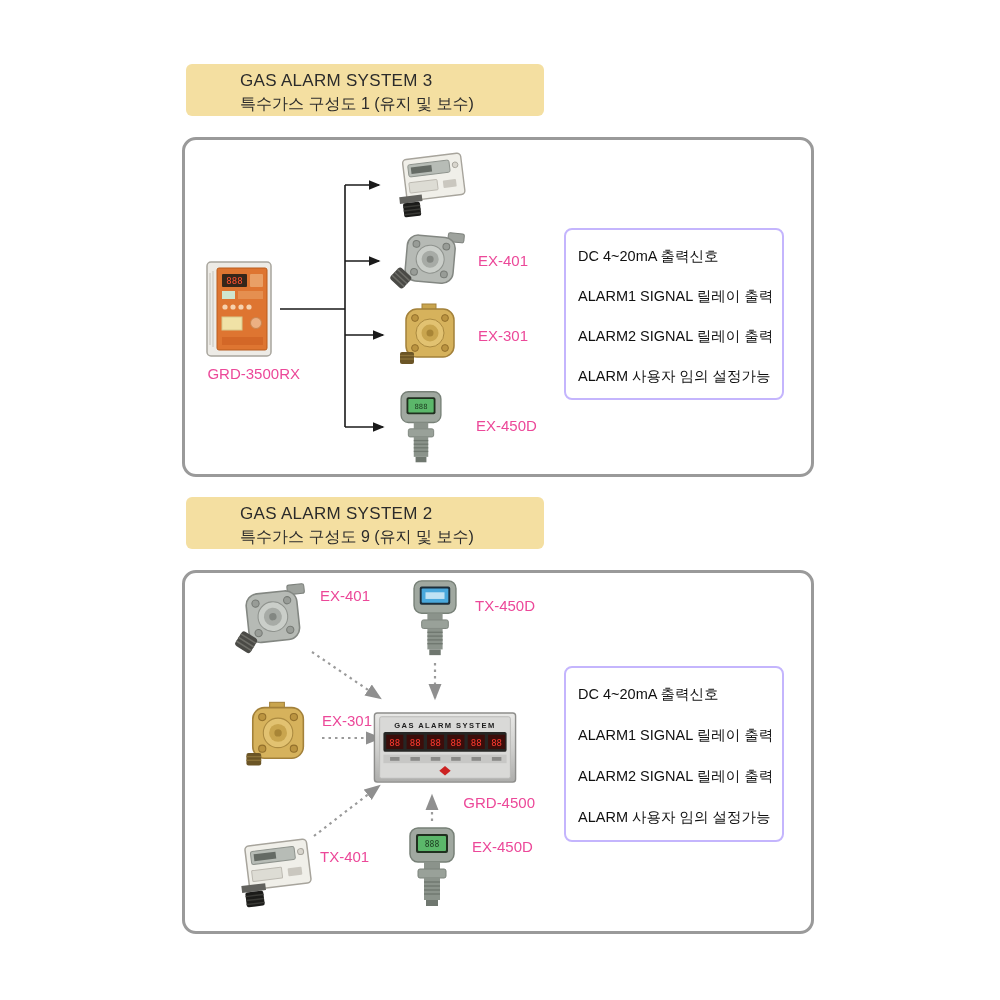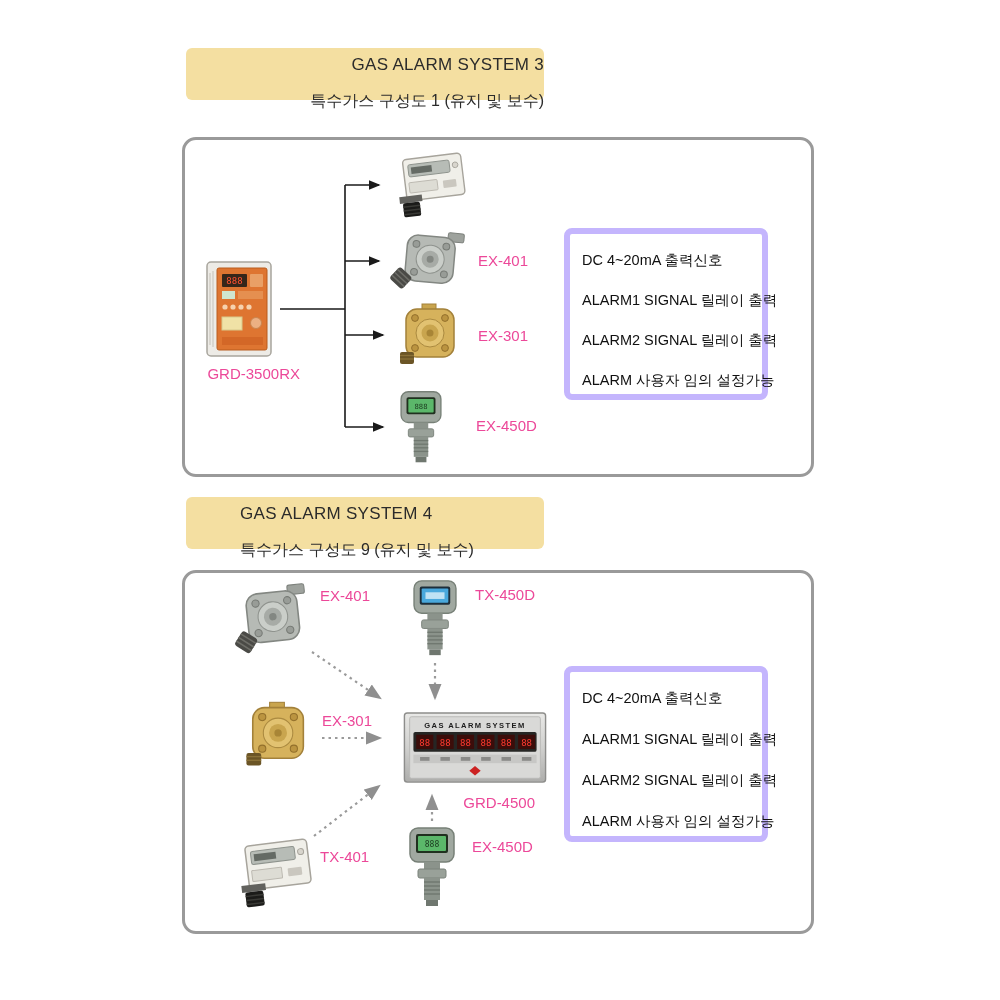--- a/index.html
+++ b/index.html
@@ -2,45 +2,45 @@
 <html><head>
 <meta charset="utf-8">
 <style>
   * { margin:0; padding:0; box-sizing:border-box; }
   body { font-family:"Liberation Sans","DejaVu Sans",sans-serif; background:#fff; }
   .canvas { position:relative; width:1000px; height:1000px; background:#ffffff; overflow:hidden; }
 
   .header-box { position:absolute; left:186px; width:358px; height:52px;
     background:#f4dfa1; border-radius:6px; padding:7px 0 0 54px; }
   .header-box .l1 { font-size:17px; color:#2b2b2b; letter-spacing:.3px; }
-  .header-box .l2 { font-size:16px; color:#2b2b2b; margin-top:16px; }
+  .header-box .l2 { font-size:16px; color:#2b2b2b; margin-top:3px; }
 
   .panel { position:absolute; left:182px; width:632px; background:#fff;
     border:3px solid #9a9a9a; border-radius:14px; }
   .overlay { position:absolute; left:0; top:0; width:100%; height:100%; pointer-events:none; }
 
   .device { position:absolute; }
   .device svg { width:100%; height:100%; display:block; overflow:visible; }
 
   .dev-label { position:absolute; font-size:15px; color:#ec4899; white-space:nowrap; }
   .center { text-align:right; }
 
-  .info-box { position:absolute; left:379px; width:204px; background:#fff;
-    border:6px solid #c4b5fd; border-radius:8px; padding:6px 12px; }
+  .info-box { position:absolute; left:379px; width:220px; background:#fff;
+    border:2px solid #c4b5fd; border-radius:8px; padding:6px 12px; }
   .info-line { font-size:14.5px; color:#101010; line-height:40px; white-space:nowrap; }
 
   svg text.seg { font-family:"DejaVu Sans Mono","Liberation Mono",monospace; }
   svg text.ttl { font-family:"Liberation Sans","DejaVu Sans",sans-serif; }
 </style>
 </head>
 <body>
 
 <div class="canvas">
 
-  <div class="header-box" style="top:48px;text-align:right;">
+  <div class="header-box" style="top:64px;">
     <div class="l1">GAS ALARM SYSTEM 3</div>
     <div class="l2">특수가스 구성도 1 (유지 및 보수)</div>
   </div>
 
   <div class="panel" style="top:137px; height:340px;">
 
     <svg class="overlay" viewBox="0 0 626 334">
       <defs>
         <marker id="arw1" markerWidth="9" markerHeight="8" refX="6.5" refY="3" orient="auto">
           <path d="M0,0 L7.5,3 L0,6 z" fill="#1a1a1a"></path>
@@ -174,21 +174,21 @@
 
     <div class="info-box" style="top:88px; height:172px;">
       <div class="info-line">DC 4~20mA 출력신호</div>
       <div class="info-line">ALARM1 SIGNAL 릴레이 출력</div>
       <div class="info-line">ALARM2 SIGNAL 릴레이 출력</div>
       <div class="info-line">ALARM 사용자 임의 설정가능</div>
     </div>
   </div>
 
   <div class="header-box" style="top:497px;">
-    <div class="l1">GAS ALARM SYSTEM 4</div>
+    <div class="l1">GAS ALARM SYSTEM 2</div>
     <div class="l2">특수가스 구성도 9 (유지 및 보수)</div>
   </div>
 
   <div class="panel" style="top:570px; height:364px;">
 
     <svg class="overlay" viewBox="0 0 626 358">
       <defs>
         <marker id="arw2" markerWidth="9" markerHeight="8" refX="6.5" refY="3" orient="auto">
           <path d="M0,0 L7.5,3 L0,6 z" fill="#8f8f8f"></path>
         </marker>
@@ -242,21 +242,21 @@
           <g stroke="#6f776f" stroke-width="1.4">
               <line x1="19" y1="57" x2="35" y2="57"></line>
               <line x1="19" y1="61" x2="35" y2="61"></line>
               <line x1="19" y1="65" x2="35" y2="65"></line>
               <line x1="19" y1="69" x2="35" y2="69"></line>
             </g>
           <rect x="21" y="75" width="12" height="6" fill="#6f776f"></rect>
         </g>
       </svg>
     </div>
-    <div class="dev-label" style="left:290px; top:13px;">TX-450D</div>
+    <div class="dev-label" style="left:290px; top:24px;">TX-450D</div>
 
     <div class="device" style="left:53px; top:127px; width:78px; height:70px;">
       <svg viewBox="0 0 74 66">
         <rect x="30" y="2" width="14" height="7" fill="#c9a54e" stroke="#a3813a"></rect>
         <rect x="14" y="7" width="48" height="48" rx="11" fill="#d6b25c" stroke="#a3813a" stroke-width="1.5"></rect>
         <g fill="#bb9440" stroke="#93702c">
             <circle cx="23" cy="16" r="3.4"></circle>
             <circle cx="53" cy="16" r="3.4"></circle>
             <circle cx="23" cy="46" r="3.4"></circle>
             <circle cx="53" cy="46" r="3.4"></circle>
@@ -268,21 +268,21 @@
           <rect x="8" y="50" width="14" height="12" rx="2" fill="#6b5526"></rect>
           <g stroke="#8a7138" stroke-width="1.3">
               <line x1="8" y1="53.5" x2="22" y2="53.5"></line>
               <line x1="8" y1="57" x2="22" y2="57"></line>
             </g>
         </g>
       </svg>
     </div>
     <div class="dev-label" style="left:137px; top:139px;">EX-301</div>
 
-    <div class="device" style="left:218px; top:133px; width:144px; height:84px;">
+    <div class="device" style="left:188px; top:133px; width:144px; height:84px;">
       <svg viewBox="0 0 152 84">
         <defs>
           <linearGradient id="silverg" x1="0" y1="0" x2="0" y2="1">
             <stop offset="0" stop-color="#e9e9e7"></stop>
               <stop offset="0.5" stop-color="#d0d0ce"></stop>
               <stop offset="1" stop-color="#adadab"></stop>
           </linearGradient>
         </defs>
         <rect x="1.5" y="5" width="149" height="73" rx="3" fill="url(#silverg)" stroke="#8d8d8b" stroke-width="1.5"></rect>
         <rect x="7" y="9" width="138" height="65" rx="2" fill="#d9d9d7" stroke="#b8b8b6"></rect>

